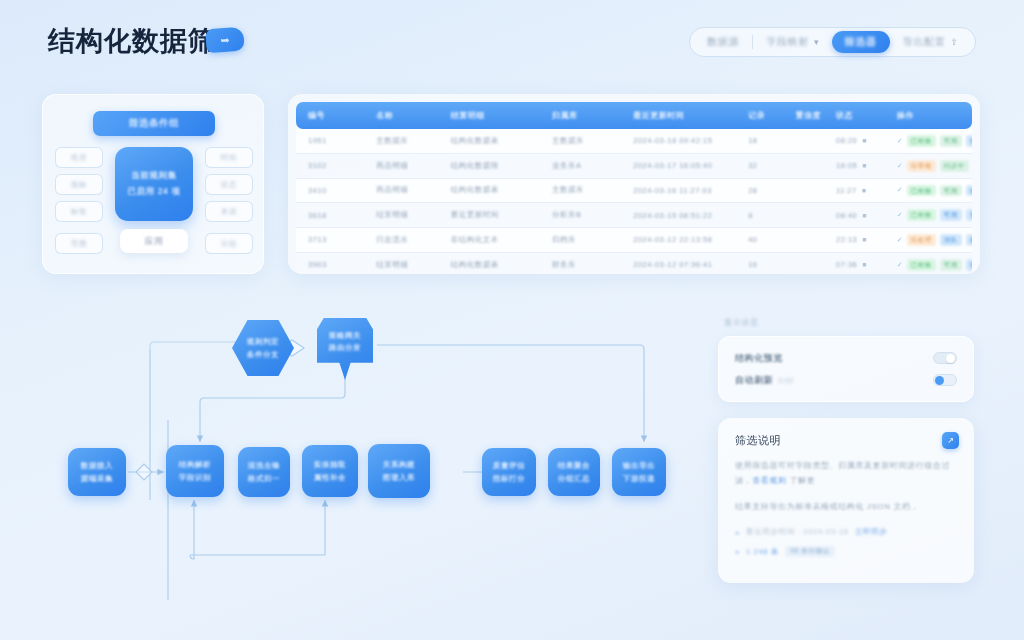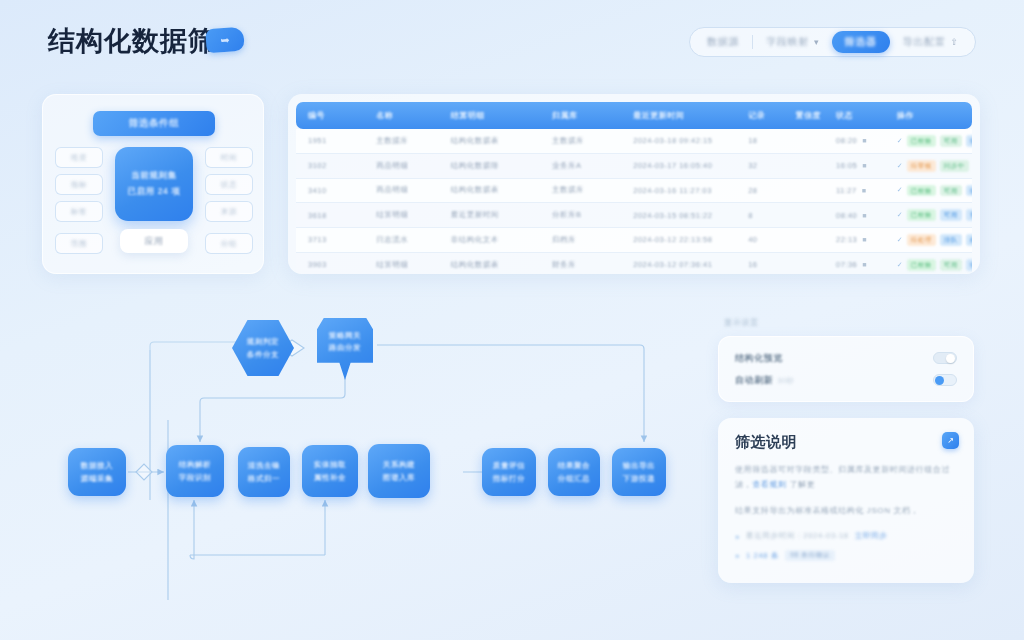--- a/index.html
+++ b/index.html
@@ -179,21 +179,21 @@
   .tg.on{ background:#e8f1fa; border:1px solid #d3e2f0; }
   .tg.on::after{ content:""; position:absolute; left:1px; top:1px; width:9px; height:9px; border-radius:50%; background:#4a9bf5; }
 
   .info-card{
     position:absolute; left:718px; top:418px; width:256px; height:165px;
     background:rgba(255,255,255,.72);
     border-radius:13px;
     box-shadow:0 4px 18px rgba(120,160,210,.16);
     padding:15px 17px;
   }
-  .info-title{ font-size:15px; font-weight:700; color:#2d3f57; letter-spacing:.5px; }
+  .info-title{ font-size:11px; font-weight:400; color:#2d3f57; letter-spacing:.5px; }
   .info-badge{
     position:absolute; right:15px; top:14px; width:17px; height:17px;
     border-radius:5px; background:linear-gradient(135deg,#58a6f7,#2f80ed);
     display:flex; align-items:center; justify-content:center;
     color:#fff; font-size:8px;
     box-shadow:0 2px 5px rgba(47,128,237,.35);
   }
   .info-p{ margin-top:11px; font-size:8px; color:#8a9cb1; line-height:1.85; }
   .info-p .hl{ color:#4a8ede; }
   .info-p2{ margin-top:11px; font-size:8px; color:#8a9cb1; line-height:1.85; }

